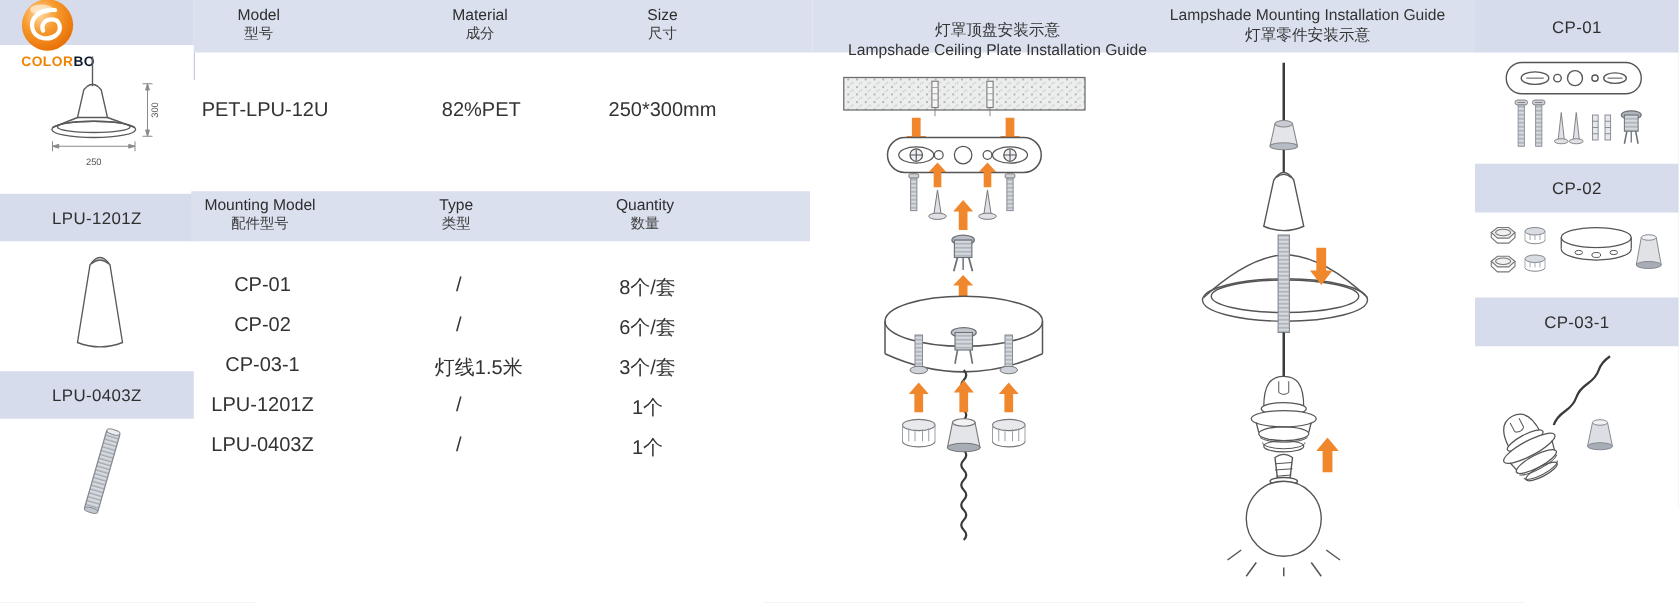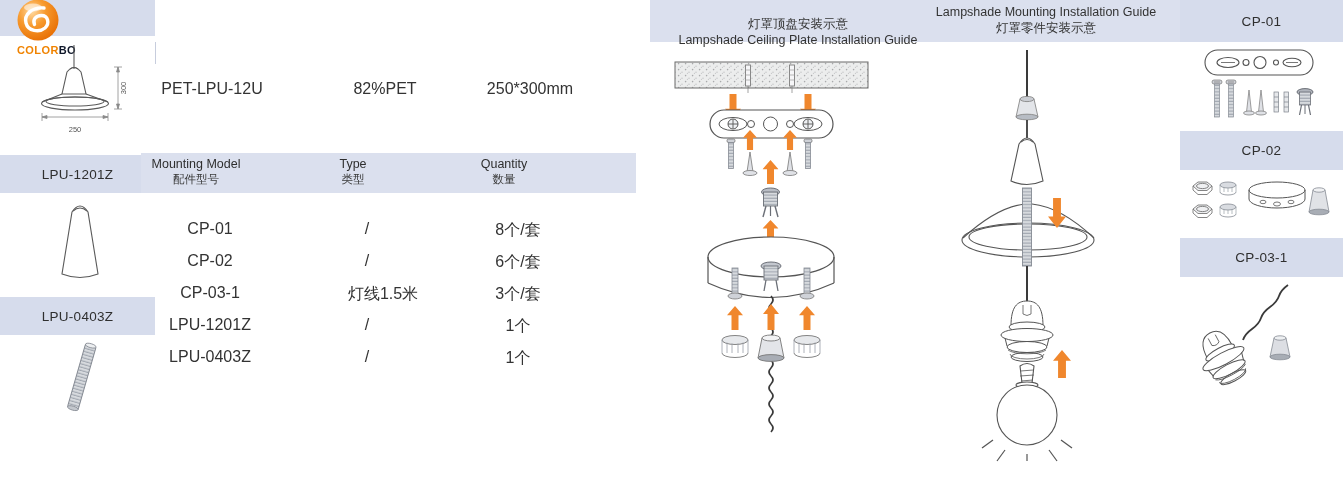--- a/index.html
+++ b/index.html
@@ -47,20 +47,34 @@
       <symbol id="arr-up" viewBox="0 0 16 26" preserveAspectRatio="none">
         <polygon points="8,0 16,10 11.5,10 11.5,26 4.5,26 4.5,10 0,10"></polygon>
       </symbol>
       <symbol id="arr-down" viewBox="0 0 16 26" preserveAspectRatio="none">
         <polygon points="8,26 0,16 4.5,16 4.5,0 11.5,0 11.5,16 16,16"></polygon>
       </symbol>
     </defs>
   </svg>
 
   <div class="band dark" style="left:0;top:0;width:155px;height:36px;"></div>
+  <div class="band" style="left:155px;top:0;width:495px;height:42px;">
+    <div class="hdr-cell" style="left:52px;">
+      <div class="hdr-en">Model</div>
+      <div class="hdr-zh">型号</div>
+    </div>
+    <div class="hdr-cell" style="left:229px;">
+      <div class="hdr-en">Material</div>
+      <div class="hdr-zh">成分</div>
+    </div>
+    <div class="hdr-cell" style="left:375px;">
+      <div class="hdr-en">Size</div>
+      <div class="hdr-zh">尺寸</div>
+    </div>
+  </div>
   <div class="band" style="left:650px;top:0;width:530px;height:42px;">
     <div class="gtitle" style="left:8px;top:16px;width:280px;">
       <div>灯罩顶盘安装示意</div>
       <div>Lampshade Ceiling Plate Installation Guide</div>
     </div>
     <div class="gtitle" style="left:270px;top:4px;width:252px;">
       <div>Lampshade Mounting Installation Guide</div>
       <div>灯罩零件安装示意</div>
     </div>
   </div>
@@ -122,21 +136,21 @@
     <div class="band-label">LPU-0403Z</div>
   </div>
   <svg class="abs" style="left:40px;top:338px;" width="80" height="85" viewBox="0 0 80 85">
     <g transform="rotate(16 42 40)">
       <rect x="36" y="6" width="11" height="66" rx="2" fill="url(#thr)" stroke="#858a93" stroke-width="1"></rect>
       <ellipse cx="41.5" cy="6.5" rx="5.5" ry="2" fill="#eceef0" stroke="#858a93" stroke-width="0.8"></ellipse>
       <ellipse cx="41.5" cy="71.5" rx="5.5" ry="2" fill="#c4c8ce" stroke="#858a93" stroke-width="0.8"></ellipse>
     </g>
   </svg>
 
-  <div class="band" style="left:141px;top:153px;width:495px;height:40px;">
+  <div class="band" style="left:153px;top:153px;width:495px;height:40px;">
     <div class="hdr-cell" style="left:55px;top:4px;">
       <div class="hdr-en">Mounting Model</div>
       <div class="hdr-zh">配件型号</div>
     </div>
     <div class="hdr-cell" style="left:212px;top:4px;">
       <div class="hdr-en">Type</div>
       <div class="hdr-zh">类型</div>
     </div>
     <div class="hdr-cell" style="left:363px;top:4px;">
       <div class="hdr-en">Quantity</div>

